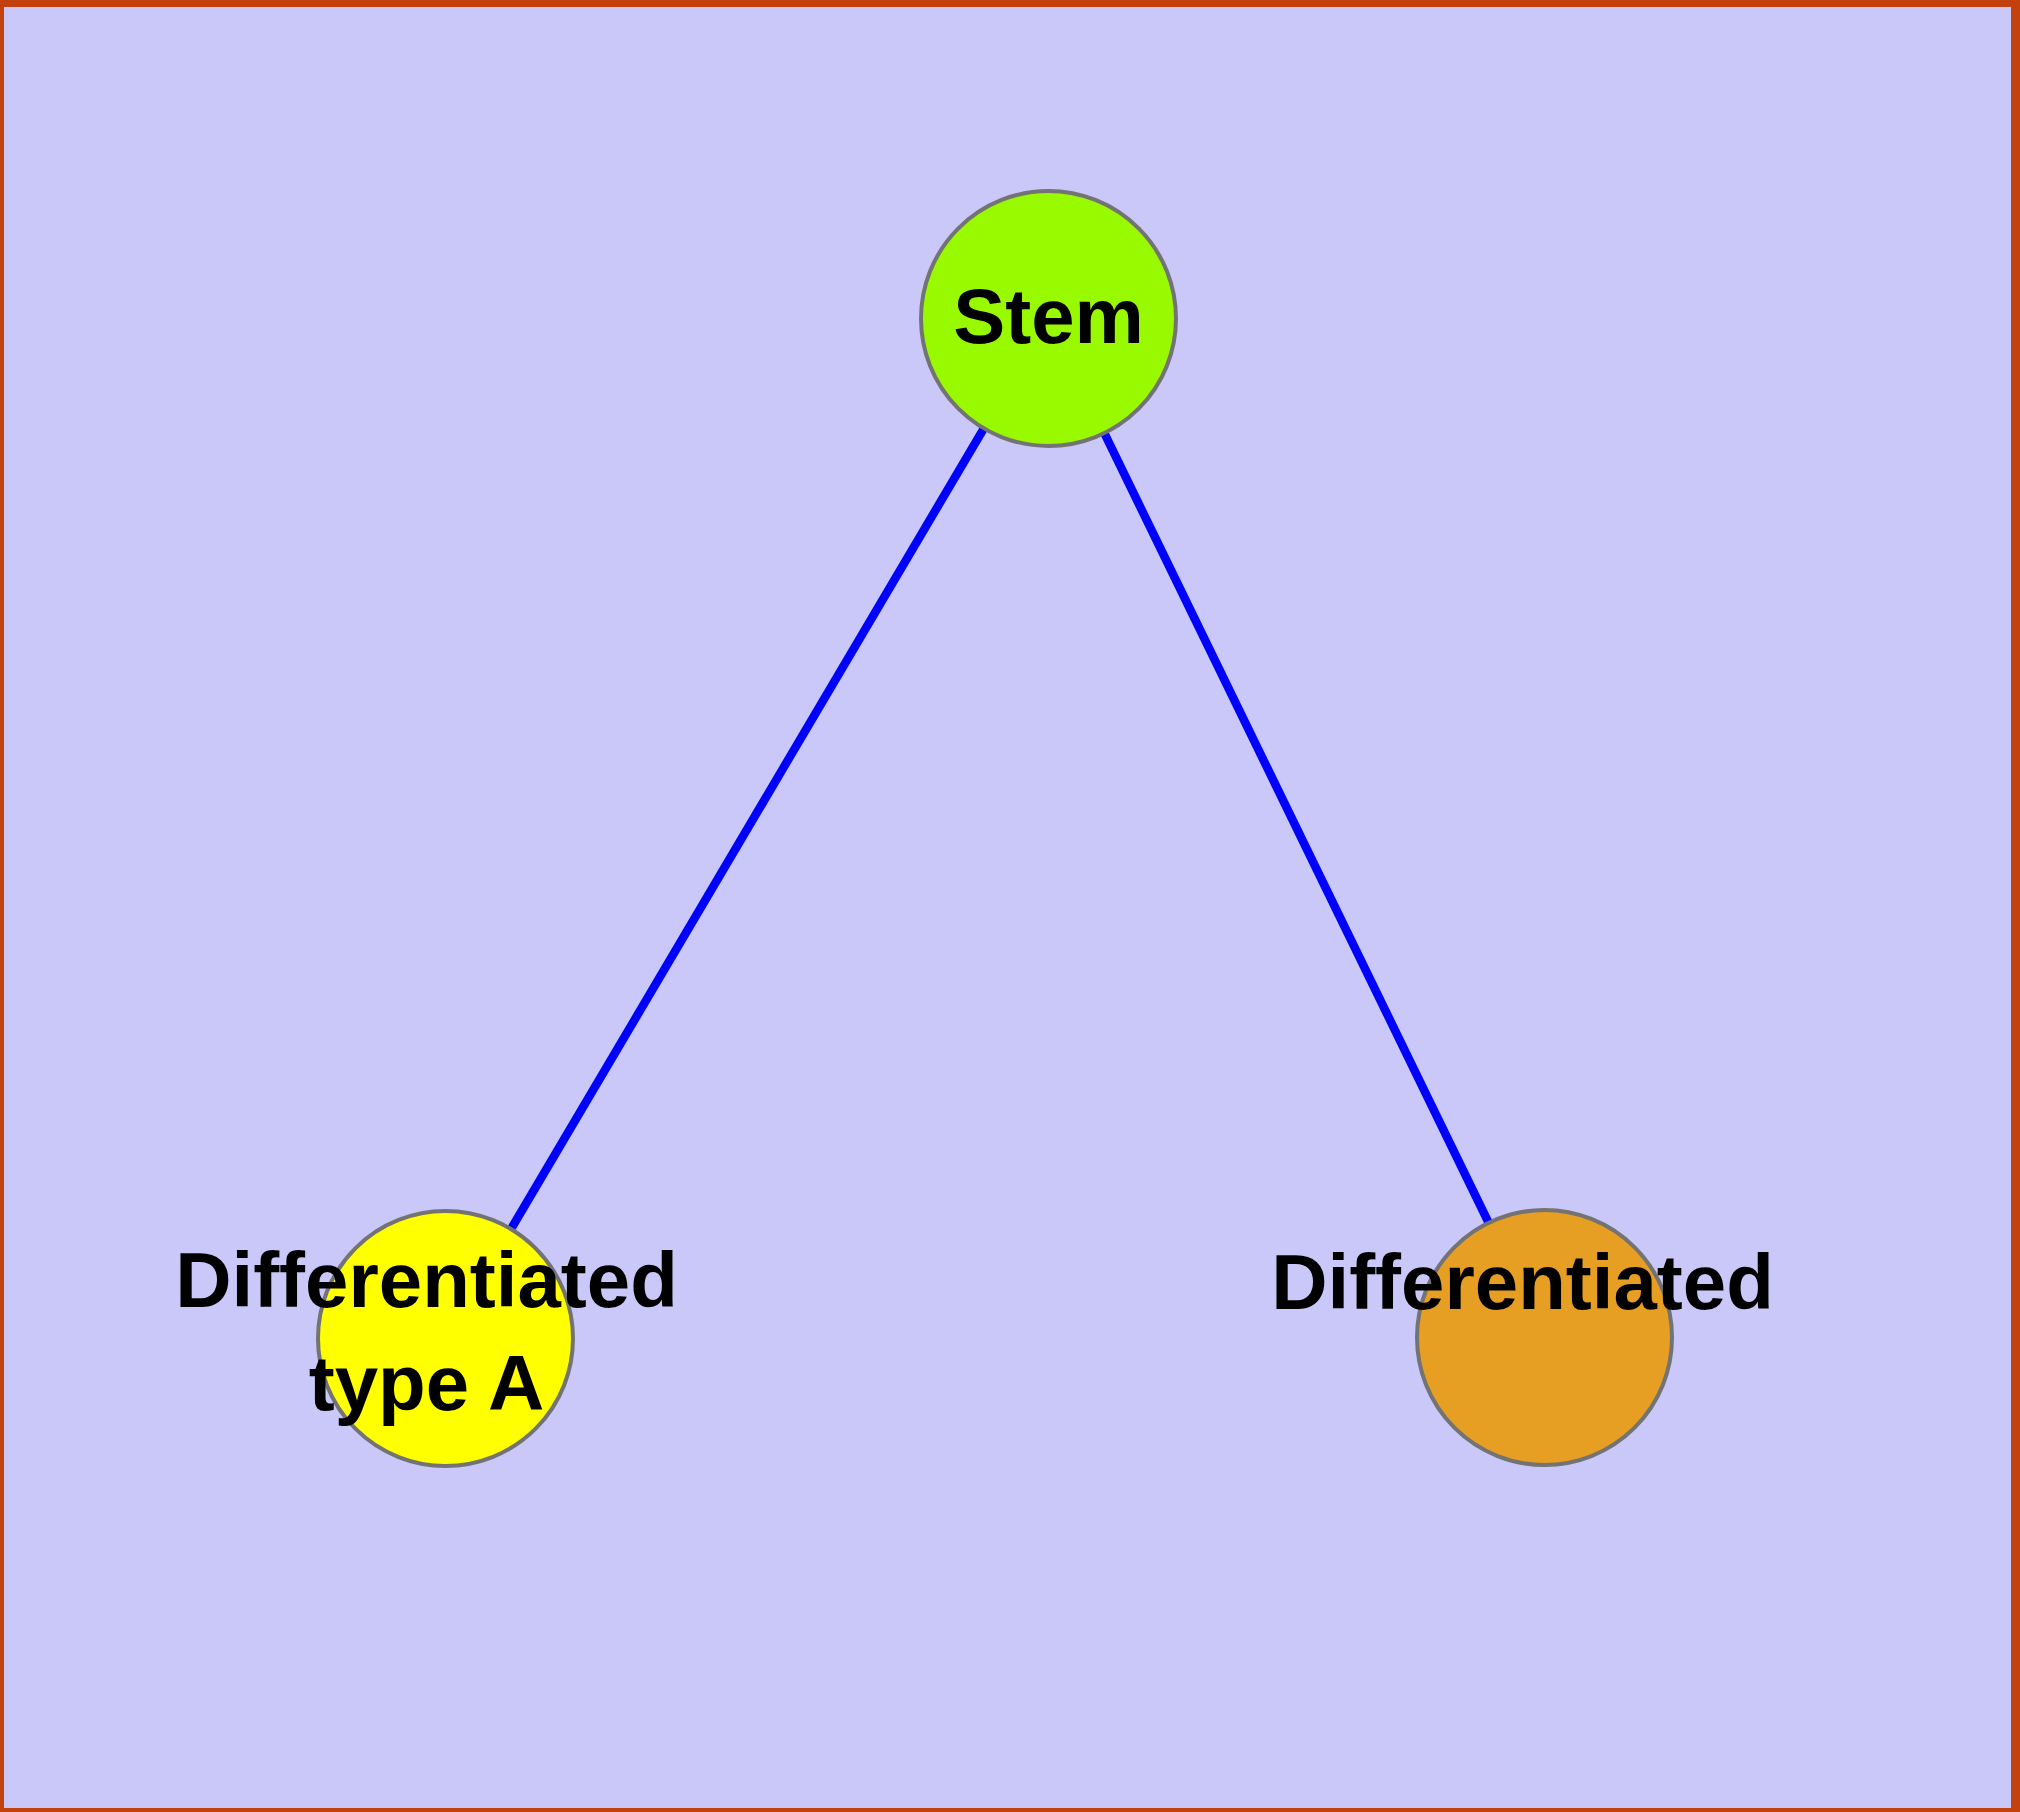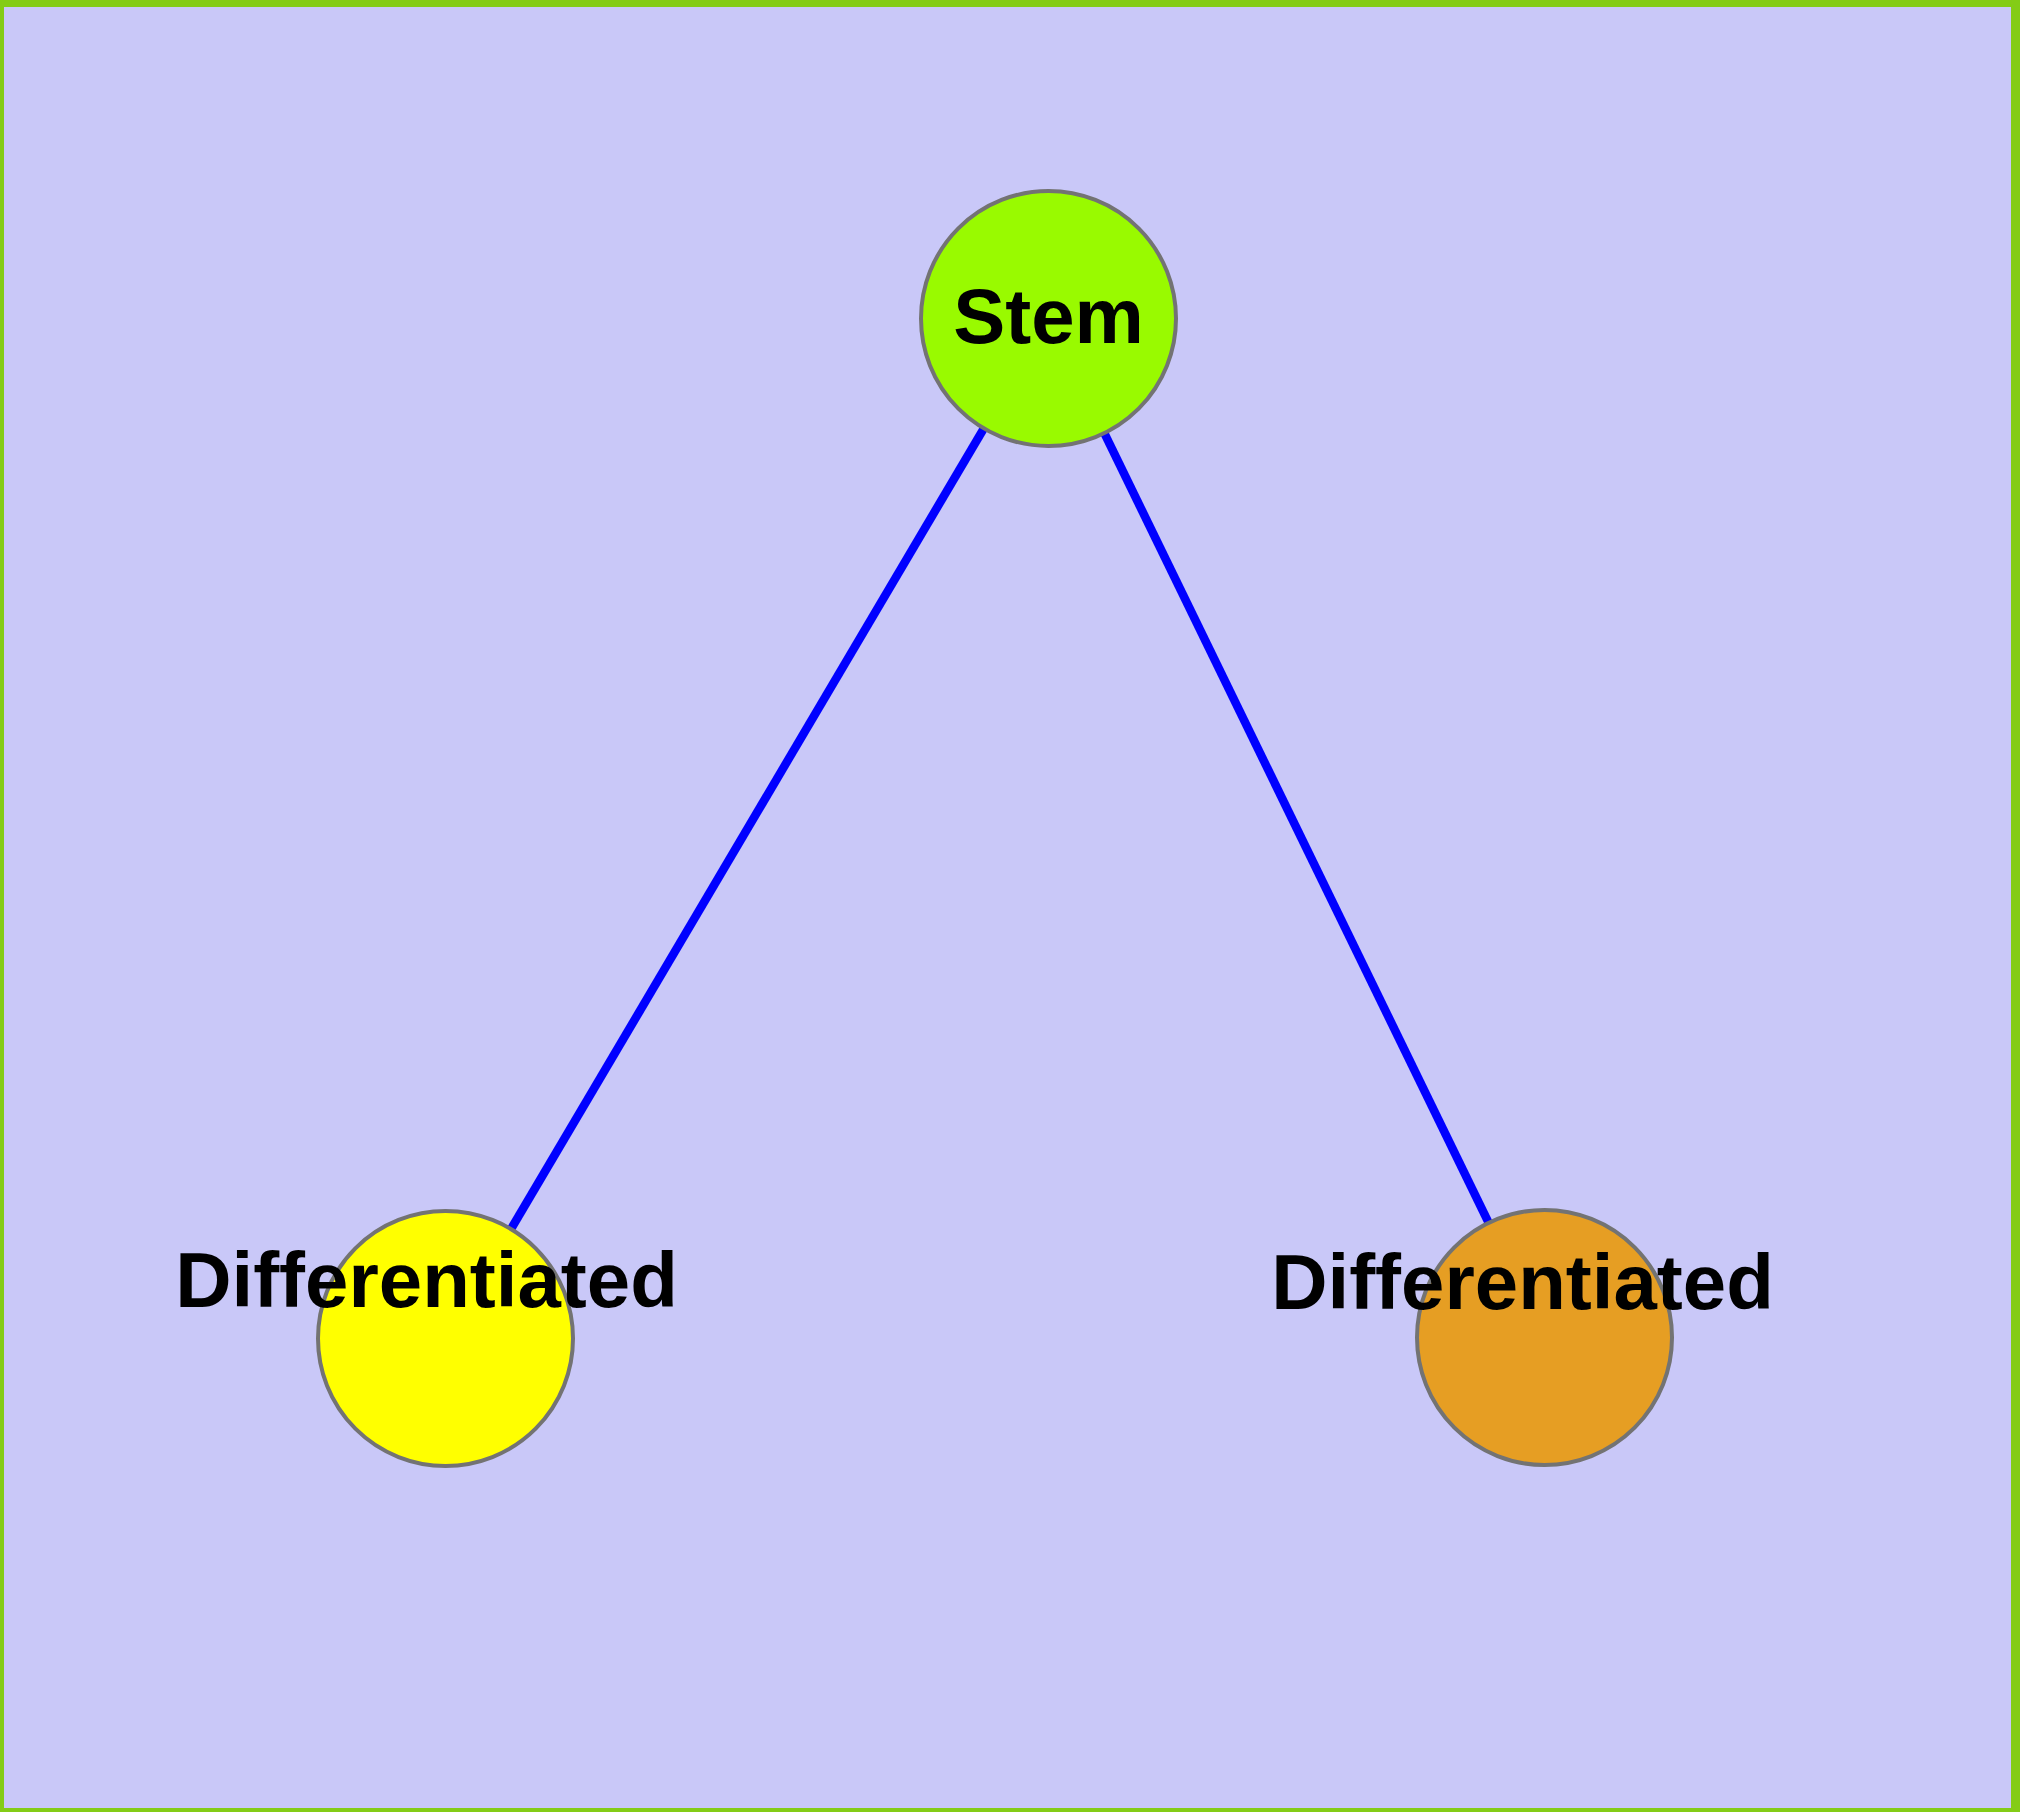--- a/index.html
+++ b/index.html
@@ -6,21 +6,21 @@
   body {
     width: 2021px;
     height: 1812px;
     background: #ffffff;
     font-family: "Liberation Sans", sans-serif;
   }
   .page {
     position: relative;
     width: 2021px;
     height: 1812px;
-    background: #84cc16;
+    background: #c2410c;
     overflow: hidden;
   }
   
   .canvas {
     position: absolute;
     left: 4.2px;
     top: 6.8px;
     right: 10.2px;
     bottom: 4.2px;
   }
@@ -78,20 +78,21 @@
   <div class="node node-a" style="background-color: rgb(255, 255, 0); border-color: rgb(115, 115, 115);"></div>
 
   <div class="node node-b" style="background-color: rgb(230, 158, 35); border-color: rgb(115, 115, 115);"></div>
 
   <div class="label label-stem" style="color: rgb(0, 0, 0);">
     <span class="line">Stem</span>
   </div>
 
   <div class="label label-a" style="color: rgb(0, 0, 0);">
     <span class="line">Differentiated</span>
+    <span class="line">type A</span>
   </div>
 
   <div class="label label-b" style="color: rgb(0, 0, 0);">
     <span class="line">Differentiated</span>
   </div>
 
 </div>
 
 
 </body></html>

